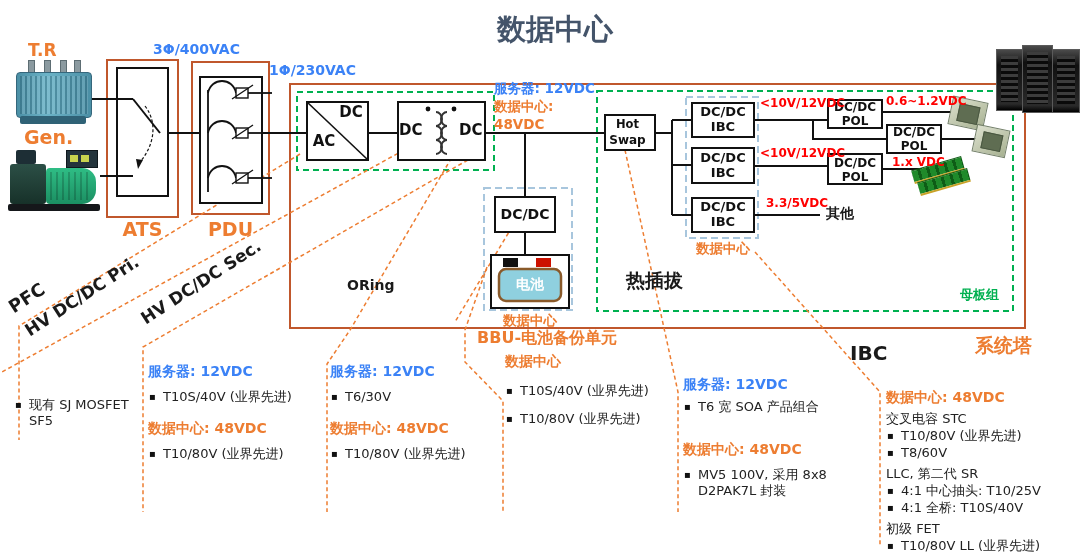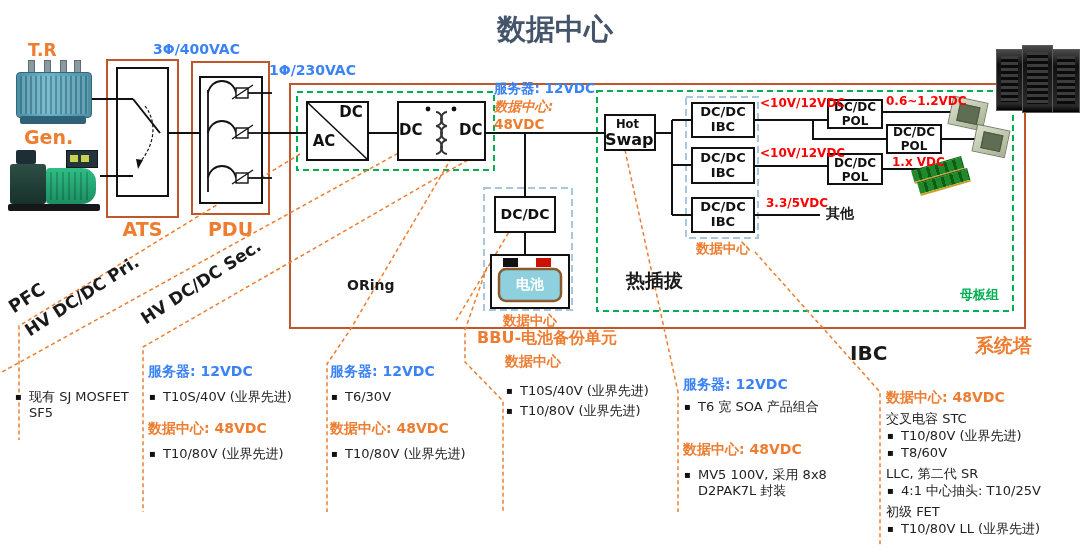--- a/index.html
+++ b/index.html
@@ -13,21 +13,21 @@
   .orange{color:#ED7D31;}
   .red{color:#FF0000;}
   .green{color:#00B050;}
   .blk{color:#1a1a1a;}
   .ctr{display:flex;align-items:center;justify-content:center;text-align:center;}
   .boxlabel{font-weight:bold;color:#111;line-height:15px;}
   .rot{transform-origin:0 100%;transform:rotate(-33deg);font-weight:bold;font-size:17px;color:#1a1a1a;z-index:3;position:absolute;}
   .col{position:absolute;z-index:3;}
   .h14{font-size:14px;font-weight:bold;line-height:17px;}
   .sub{font-size:13px;color:#222;line-height:16px;margin-top:5px;white-space:nowrap;}
-  .bullet{position:relative;padding-left:15px;font-size:13px;color:#222;line-height:16px;margin-top:4px;}
+  .bullet{position:relative;padding-left:15px;font-size:13px;color:#222;line-height:16px;margin-top:12px;}
   .bullet::before{content:"▪";position:absolute;left:1px;top:0;font-size:10px;color:#111;}
   
   .tr-body{position:absolute;left:0;top:12px;width:74px;height:44px;border:1px solid #35677c;border-radius:4px;
     background:linear-gradient(90deg,#4b8fa5,#6cb4c8 40%,#4b8fa5);}
   .tr-fins{position:absolute;inset:3px;background:repeating-linear-gradient(90deg,rgba(10,50,65,.25) 0 2px,rgba(255,255,255,.12) 2px 5px);}
   .tr-base{position:absolute;left:4px;top:56px;width:66px;height:8px;background:#2f6276;border-radius:2px;}
   .tr-bush{position:absolute;top:0;width:5px;height:13px;background:#8b9aa0;border:1px solid #5d6d73;}
   
   .gen-base{position:absolute;left:0;top:56px;width:92px;height:7px;background:#15171a;border-radius:2px;}
   .gen-eng{position:absolute;left:2px;top:16px;width:36px;height:40px;background:linear-gradient(180deg,#2c4f46,#173129);border-radius:3px;}
@@ -186,33 +186,33 @@
 
   <div class="txt b orange" style="left:28px;top:40px;font-size:17px;">T.R</div>
   <div class="txt b orange" style="left:24px;top:126px;font-size:19px;">Gen.</div>
   <div class="txt b orange" style="left:107px;top:218px;width:71px;text-align:center;font-size:19px;">ATS</div>
   <div class="txt b orange" style="left:192px;top:218px;width:77px;text-align:center;font-size:19px;">PDU</div>
 
   <div class="txt b blue" style="left:153px;top:41px;font-size:14px;">3Φ/400VAC</div>
   <div class="txt b blue" style="left:269px;top:62px;font-size:14px;">1Φ/230VAC</div>
 
   <div class="txt b blue" style="left:494px;top:80px;font-size:13.5px;">服务器: 12VDC</div>
-  <div class="txt b orange" style="left:494px;top:98px;font-size:13.5px;font-style:italic;">数据中心:</div>
+  <div class="txt b orange" style="left:494px;top:98px;font-size:13.5px;">数据中心:</div>
   <div class="txt b orange" style="left:494px;top:116px;font-size:13.5px;">48VDC</div>
 
   <div class="txt boxlabel" style="left:336px;top:105px;width:30px;font-size:15px;text-align:center;">DC</div>
   <div class="txt boxlabel" style="left:309px;top:134px;width:30px;font-size:15px;text-align:center;">AC</div>
   <div class="txt boxlabel" style="left:399px;top:123px;font-size:15px;">DC</div>
   <div class="txt boxlabel" style="left:459px;top:123px;font-size:15px;">DC</div>
   <div class="txt boxlabel ctr" style="left:495px;top:197px;width:60px;height:35px;font-size:14px;">DC/DC</div>
   <div class="txt b ctr" style="left:499px;top:269px;width:62px;height:32px;font-size:14px;color:#fff;">电池</div>
 
   <div class="txt" style="left:605px;top:116px;width:45px;z-index:3;">
     <div class="boxlabel" style="font-size:11.5px;text-align:center;line-height:16px;">Hot</div>
-    <div class="boxlabel" style="font-size:16px;text-align:center;line-height:16px;">Swap</div>
+    <div class="boxlabel" style="font-size:12px;text-align:center;line-height:16px;">Swap</div>
   </div>
 
   <div class="txt" style="left:692px;top:104px;width:62px;">
     <div class="boxlabel" style="font-size:13px;text-align:center;">DC/DC</div>
     <div class="boxlabel" style="font-size:13px;text-align:center;">IBC</div>
   </div>
   <div class="txt" style="left:692px;top:150px;width:62px;">
     <div class="boxlabel" style="font-size:13px;text-align:center;">DC/DC</div>
     <div class="boxlabel" style="font-size:13px;text-align:center;">IBC</div>
   </div>
@@ -285,17 +285,18 @@
     <div class="bullet" style="margin-top:9px;white-space:normal;">MV5 100V, 采用 8x8 D2PAK7L 封装</div>
   </div>
 
   <div class="col" style="left:886px;top:389px;width:180px;">
     <div class="h14 orange">数据中心: 48VDC</div>
     <div class="sub">交叉电容 STC</div>
     <div class="bullet" style="margin-top:1px;">T10/80V (业界先进)</div>
     <div class="bullet" style="margin-top:1px;">T8/60V</div>
     <div class="sub">LLC, 第二代 SR</div>
     <div class="bullet" style="margin-top:1px;">4:1 中心抽头: T10/25V</div>
+    <div class="bullet" style="margin-top:1px;">4:1 全桥: T10S/40V</div>
     <div class="sub">初级 FET</div>
     <div class="bullet" style="margin-top:1px;">T10/80V LL (业界先进)</div>
   </div>
 
 </div>
 
 </body></html>

